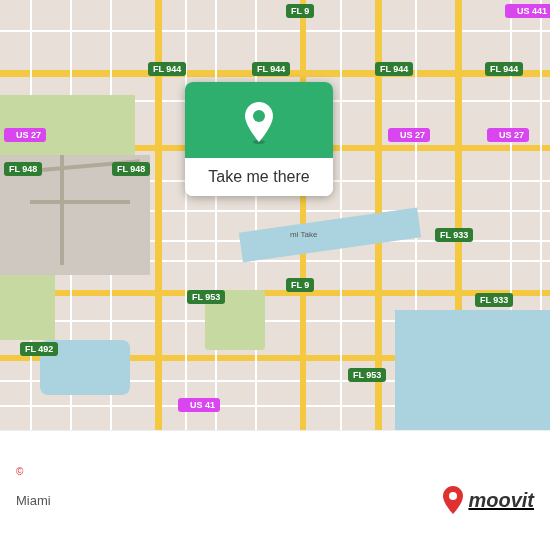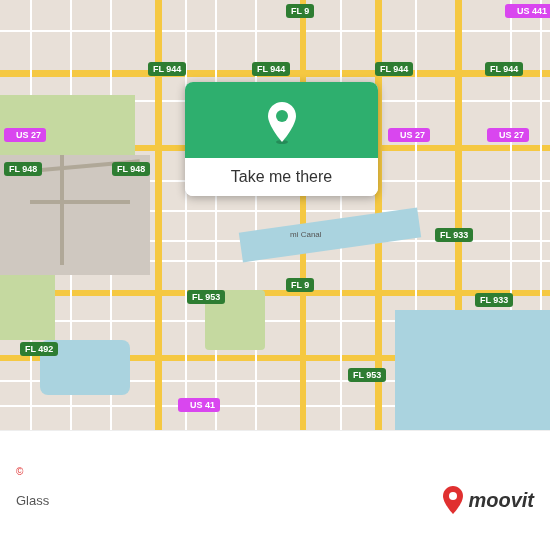--- a/index.html
+++ b/index.html
@@ -58,41 +58,42 @@
     .location-text p {
       font-size: 13px;
       color: #555;
     }
 
     .moovit-logo {
       display: flex;
       align-items: center;
       gap: 4px;
       flex-shrink: 0;
+      text-decoration: underline;
     }
     .moovit-logo .moovit-text {
       font-size: 20px;
       font-weight: bold;
       color: #333;
       font-style: italic;
     }
 
     
     .popup-card {
       position: absolute;
       top: 90px;
       left: 50%;
       transform: translateX(-50%);
       background: #fff;
       border-radius: 8px;
       padding: 0;
       z-index: 10;
       box-shadow: 0 2px 10px rgba(0,0,0,0.3);
       overflow: hidden;
-      width: 193px;
+      width: 148px;
     }
 
     .popup-green-top {
       background: #2eaf6e;
       display: flex;
       align-items: center;
       justify-content: center;
       padding: 18px 0 14px;
     }
 
@@ -181,21 +182,21 @@
 
   <div class="airport" style="left:0; top:155px; width:150px; height:120px; background:#cfc8c0; border:none;"></div>
 
   <div style="position:absolute; left:10px; top:165px; width:130px; height:4px; background:#b0a898; transform:rotate(-5deg);"></div>
   <div style="position:absolute; left:30px; top:200px; width:100px; height:4px; background:#b0a898;"></div>
   <div style="position:absolute; left:60px; top:155px; width:4px; height:110px; background:#b0a898;"></div>
 
   <div style="position:absolute; left:240px; top:220px; width:180px; height:30px; background:#aad3df; transform:rotate(-8deg); z-index:2;"></div>
   <div style="position:absolute; left:300px; top:225px; width:12px; height:25px; background:#aad3df; z-index:3;"></div>
 
-  <div style="position:absolute; left:290px; top:230px; font-size:8px; color:#555; z-index:4; white-space:nowrap;">mi Canal</div>
+  <div style="position:absolute; left:290px; top:230px; font-size:8px; color:#555; z-index:4; white-space:nowrap;">mi Take</div>
 
   <div style="position:absolute; left:395px; top:310px; width:155px; height:120px; background:#aad3df;"></div>
 
   <div style="position:absolute; left:40px; top:340px; width:90px; height:55px; background:#aad3df; border-radius:8px;"></div>
 
   <div class="route-badge fl" style="left:286px; top:4px;">FL 9</div>
   <div class="route-badge us" style="left:505px; top:4px;">US 441</div>
   <div class="route-badge fl" style="left:148px; top:62px;">FL 944</div>
   <div class="route-badge fl" style="left:252px; top:62px;">FL 944</div>
   <div class="route-badge fl" style="left:375px; top:62px;">FL 944</div>
@@ -227,21 +228,21 @@
   </div>
 
 </div>
 
 <div id="bottom-bar">
   <div class="attribution">
     <span>©</span>
   </div>
   <div class="location-row">
     <div class="location-text">
-      <p>Glass</p>
+      <p>Miami</p>
     </div>
     <div class="moovit-logo">
 
       <svg width="22" height="30" viewBox="0 0 22 30">
         <path d="M11 1C5.477 1 1 5.477 1 11c0 7.5 10 18 10 18S21 18.5 21 11C21 5.477 16.523 1 11 1z" fill="#e03030"></path>
         <circle cx="11" cy="11" r="4" fill="#fff"></circle>
       </svg>
       <span class="moovit-text">moovit</span>
     </div>
   </div>

